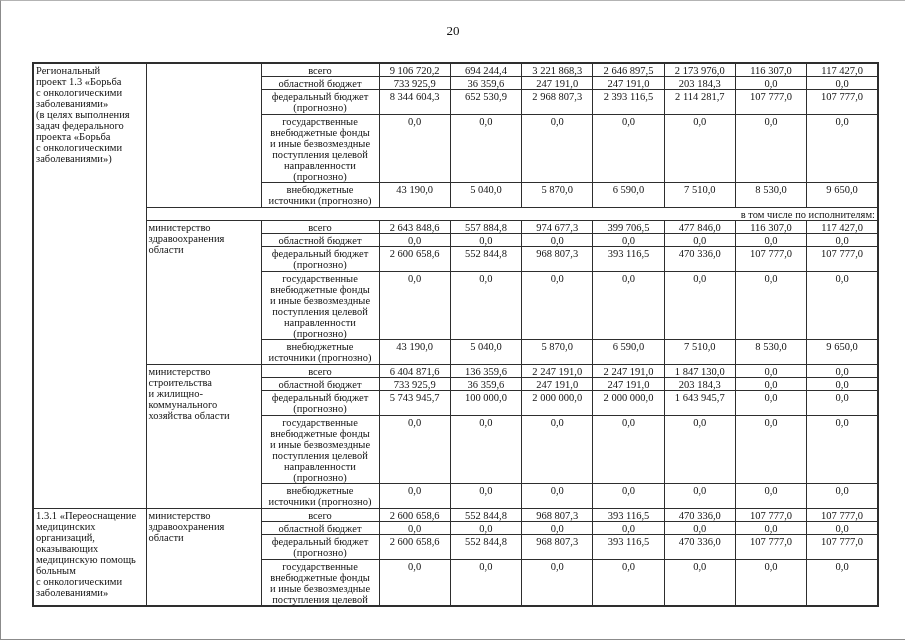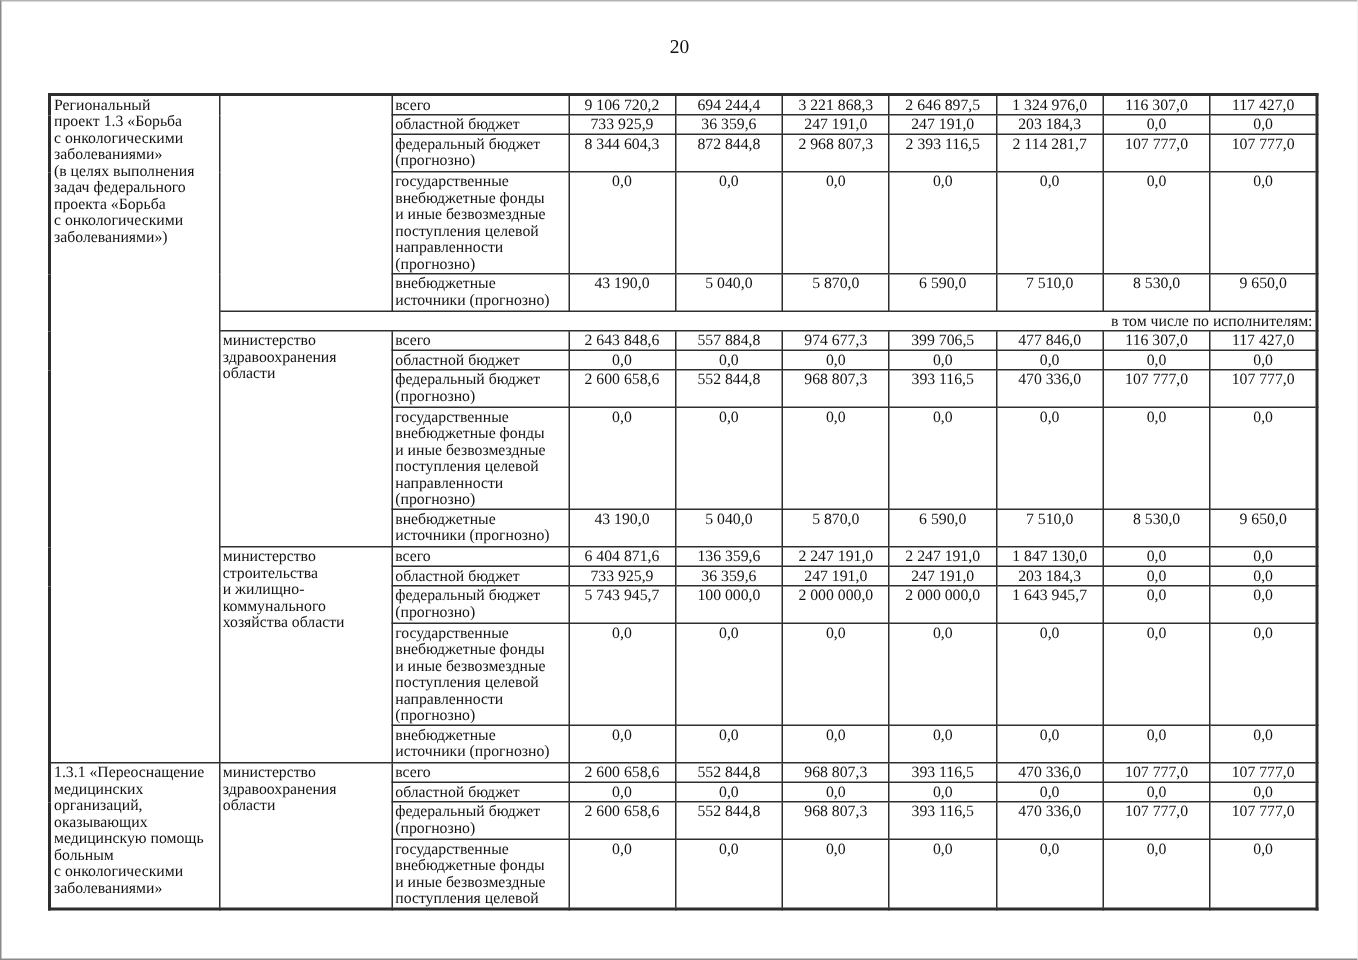--- a/index.html
+++ b/index.html
@@ -21,21 +21,21 @@
   }
   table.budget td{
     border:1px solid #2e2e2e;
     vertical-align:top;
     padding:1px 2px 0 2px;
     overflow:hidden;
   }
   td.c1,td.c2,td.c3{white-space:pre-line;}
   td.c1{padding-left:5px;text-align:left;}
   td.c2{text-align:left;}
-  td.c3{padding-left:4px;text-align:left;}
+  td.c3{padding-left:4px;text-align:center;}
   td.num{text-align:center;white-space:nowrap;}
   td.breakdown{padding-left:4px;text-align:right;}
   tr.h1{height:13px;}
   tr.h2{height:25px;}
   tr.h6{height:67px;}
   tr.hcut{height:46px;}
 </style>
 </head>
 <body>
 
@@ -66,39 +66,39 @@
 задач федерального
 проекта «Борьба
 с онкологическими
 заболеваниями»)</td>
         <td class="c2" rowspan="5"></td>
         <td class="c3">всего</td>
         <td class="num">9 106 720,2</td>
         <td class="num">694 244,4</td>
         <td class="num">3 221 868,3</td>
         <td class="num">2 646 897,5</td>
-        <td class="num">1 324 976,0</td>
+        <td class="num">2 173 976,0</td>
         <td class="num">116 307,0</td>
         <td class="num">117 427,0</td>
       </tr>
       <tr class="h1">
         <td class="c3">областной бюджет</td>
         <td class="num">733 925,9</td>
         <td class="num">36 359,6</td>
         <td class="num">247 191,0</td>
         <td class="num">247 191,0</td>
         <td class="num">203 184,3</td>
         <td class="num">0,0</td>
         <td class="num">0,0</td>
       </tr>
       <tr class="h2">
         <td class="c3">федеральный бюджет
 (прогнозно)</td>
         <td class="num">8 344 604,3</td>
-        <td class="num">872 844,8</td>
+        <td class="num">652 530,9</td>
         <td class="num">2 968 807,3</td>
         <td class="num">2 393 116,5</td>
         <td class="num">2 114 281,7</td>
         <td class="num">107 777,0</td>
         <td class="num">107 777,0</td>
       </tr>
       <tr class="h6">
         <td class="c3">государственные
 внебюджетные фонды
 и иные безвозмездные

